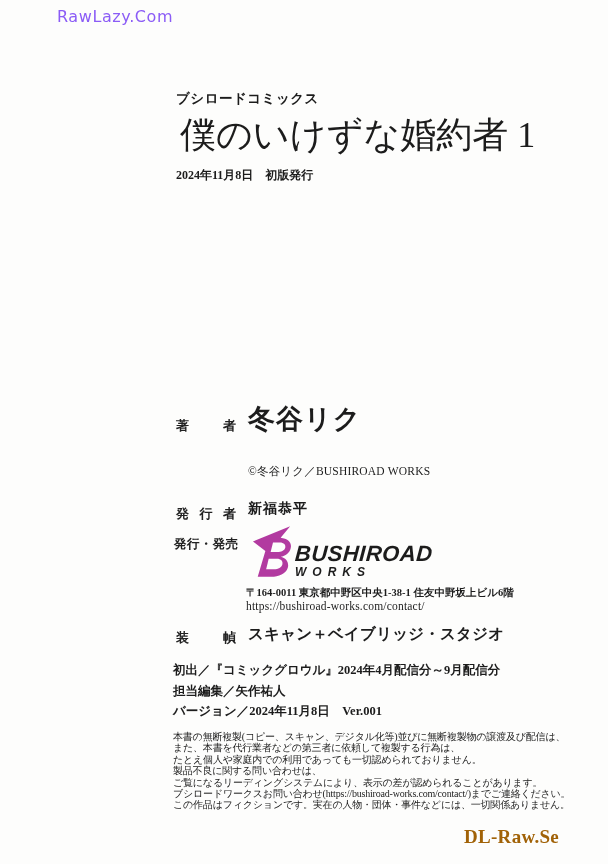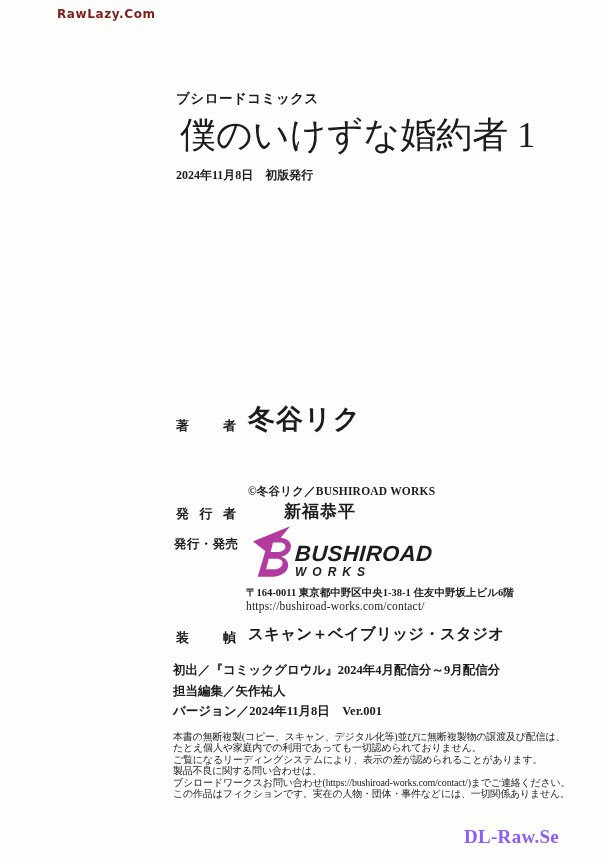--- a/index.html
+++ b/index.html
@@ -6,25 +6,25 @@
   body{
     width:608px;height:864px;position:relative;overflow:hidden;
     background:#fdfdfc;color:#1c1c1c;
     font-family:"Liberation Serif","DejaVu Serif",serif;
   }
   .abs{position:absolute;}
   
   .wm-top{
     left:57px;top:7px;
     font-family:"DejaVu Sans","Liberation Sans",sans-serif;
-    font-weight:bold;font-size:12px;letter-spacing:.6px;color:#7f1d1d;
+    font-weight:normal;font-size:16px;letter-spacing:.6px;color:#8b5cf6;
   }
   .wm-bottom{
     left:464px;top:826px;
-    font-weight:bold;font-size:19px;color:#8b5cf6;letter-spacing:.3px;
+    font-weight:bold;font-size:19px;color:#a16207;letter-spacing:.3px;
   }
   
   .imprint{
     left:176px;top:90px;
     font-family:"Liberation Sans","DejaVu Sans",sans-serif;
     font-weight:bold;font-size:13.5px;letter-spacing:.5px;
   }
   .title{
     left:180px;top:111px;
     font-weight:normal;font-size:36px;letter-spacing:0;white-space:nowrap;
@@ -33,23 +33,23 @@
     left:176px;top:167px;
     font-weight:bold;font-size:12px;
   }
   
   .label{
     display:flex;justify-content:space-between;
     width:60px;font-weight:bold;font-size:13px;color:#222;
   }
   .lbl-author{left:176px;top:417px;}
   .val-author{left:248px;top:401px;font-weight:bold;font-size:27px;letter-spacing:1px;text-align:right;}
-  .copyright{left:248px;top:484px;font-size:11.5px;font-weight:700;letter-spacing:.2px;}
+  .copyright{left:248px;top:464px;font-size:11.5px;font-weight:400;letter-spacing:.2px;}
   .lbl-publisher{left:176px;top:505px;}
-  .val-publisher{left:248px;top:500px;font-weight:bold;font-size:17px;letter-spacing:1px;margin-left:36px;}
+  .val-publisher{left:248px;top:500px;font-weight:bold;font-size:14px;letter-spacing:1px;}
   .lbl-imprint-row{left:174px;top:536px;width:64px;font-size:12.5px;}
   
   .logo{left:252px;top:524px;width:186px;height:56px;}
   .logo-b{position:absolute;left:0;top:2px;}
   .logo-brand{
     position:absolute;left:43px;top:17px;
     font-family:"Liberation Sans","DejaVu Sans",sans-serif;
     font-weight:bold;font-style:italic;font-size:22px;letter-spacing:.5px;
     transform:skewX(-4deg);white-space:nowrap;
   }
@@ -118,20 +118,21 @@
 <div class="abs val-design">スキャン＋ベイブリッジ・スタジオ</div>
 
 <div class="abs publication">
     <div>初出／『コミックグロウル』2024年4月配信分～9月配信分</div>
     <div>担当編集／矢作祐人</div>
     <div>バージョン／2024年11月8日　Ver.001</div>
   </div>
 
 <div class="abs legal">
     <div>本書の無断複製(コピー、スキャン、デジタル化等)並びに無断複製物の譲渡及び配信は、</div>
+    <div>また、本書を代行業者などの第三者に依頼して複製する行為は、</div>
     <div>たとえ個人や家庭内での利用であっても一切認められておりません。</div>
+    <div>製品不良に関する問い合わせは、</div>
     <div>ご覧になるリーディングシステムにより、表示の差が認められることがあります。</div>
-    <div>製品不良に関する問い合わせは、</div>
     <div>ブシロードワークスお問い合わせ(https://bushiroad-works.com/contact/)までご連絡ください。</div>
     <div>この作品はフィクションです。実在の人物・団体・事件などには、一切関係ありません。</div>
   </div>
 
 <div class="abs wm-bottom">DL-Raw.Se</div>
 
 </body></html>

